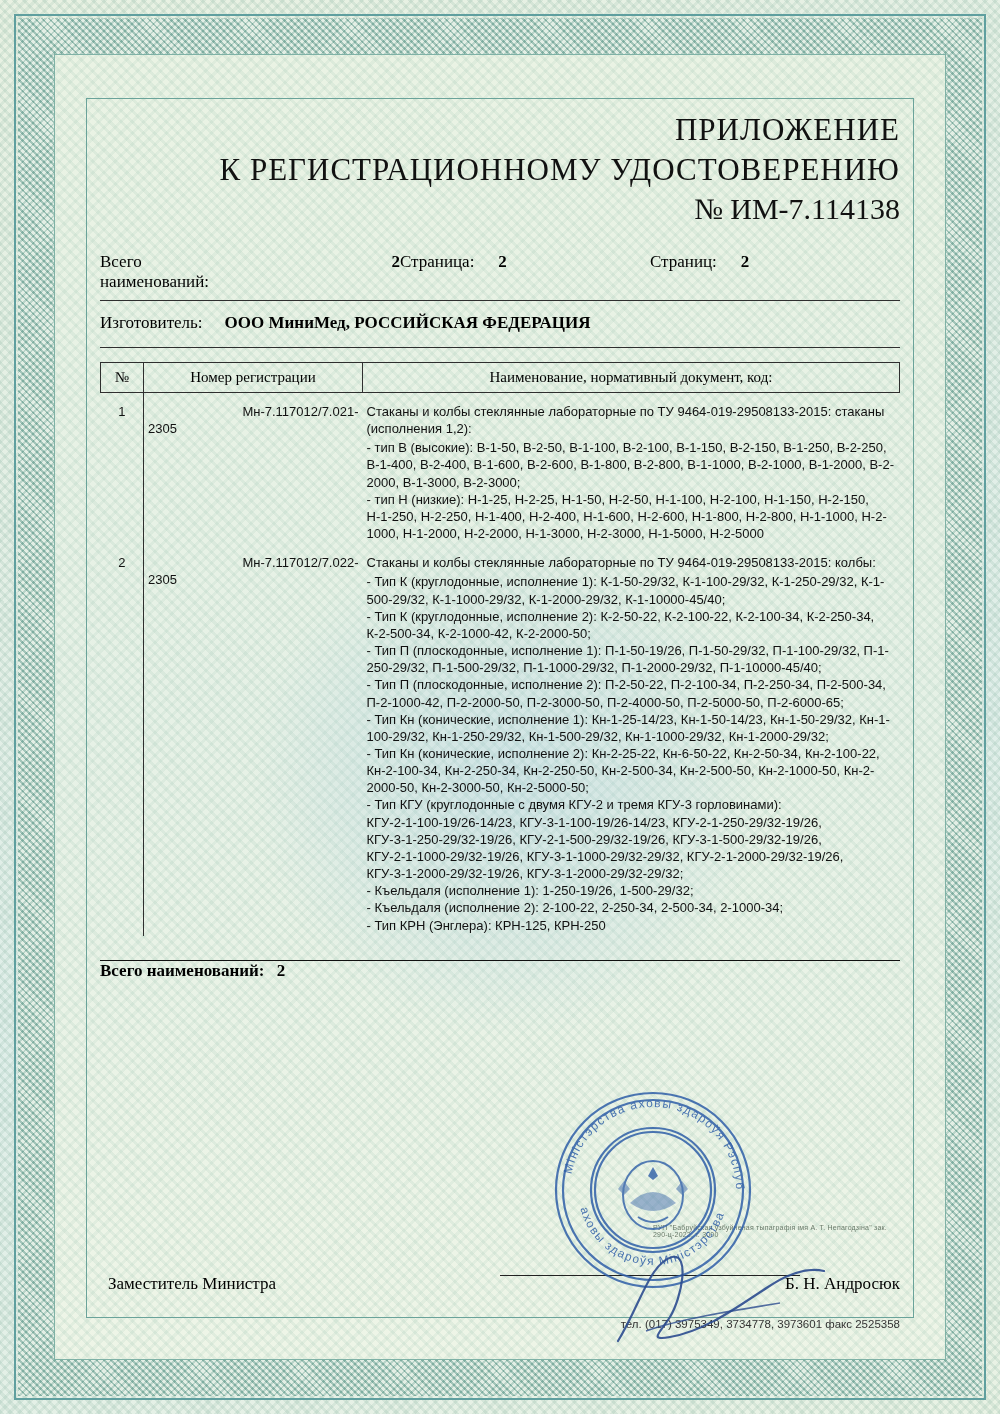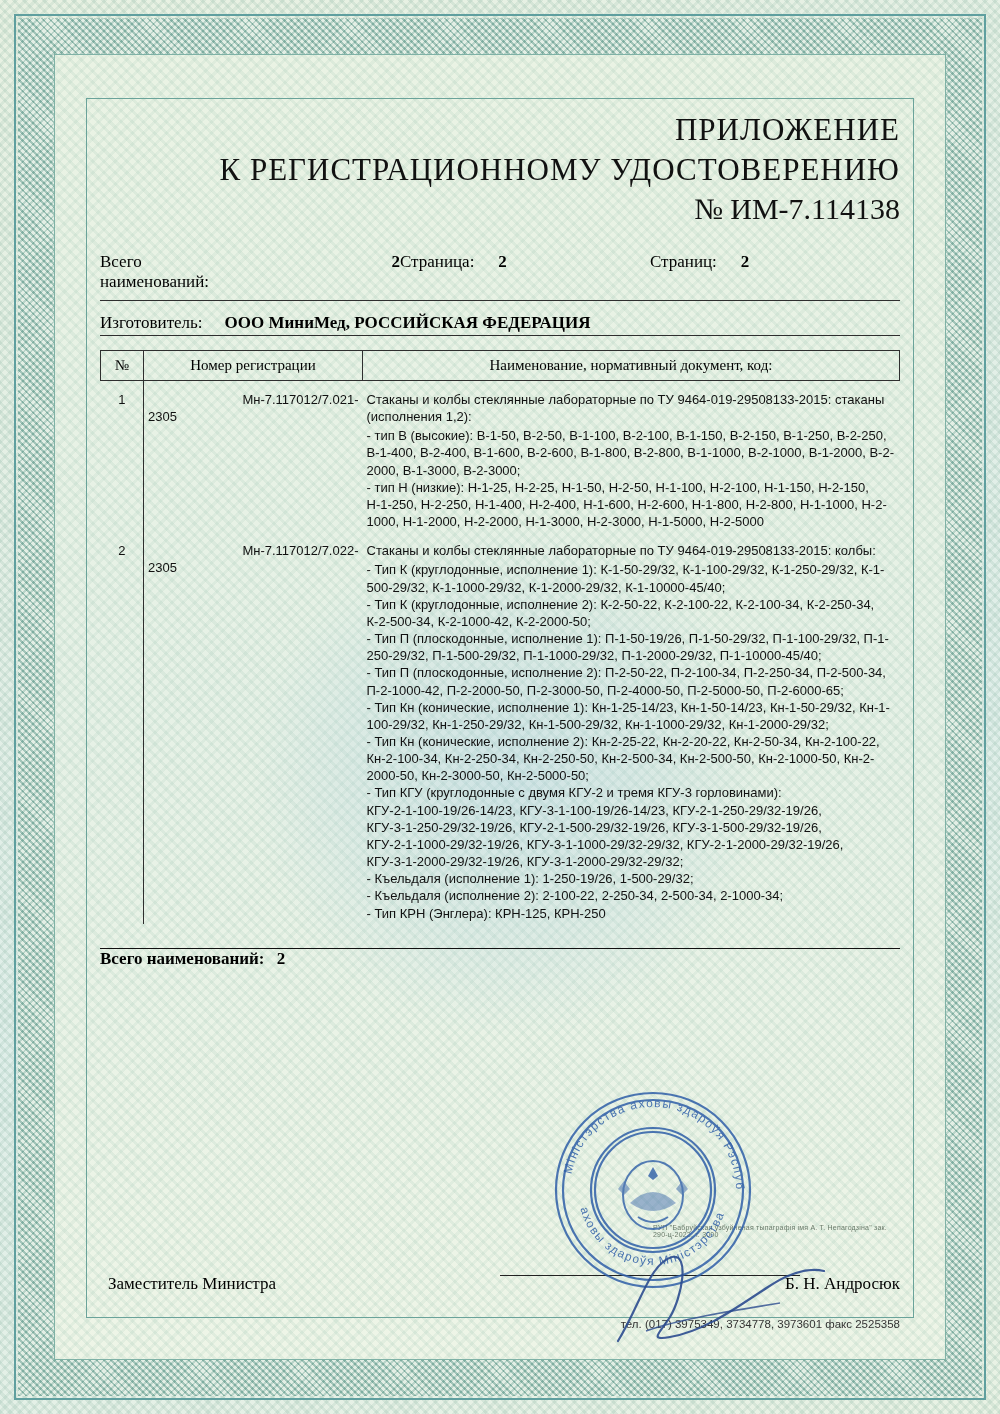--- a/index.html
+++ b/index.html
@@ -90,21 +90,21 @@
   .meta .c1 .val{margin-left:135px;}
   .meta .c2{width:250px;}
   .meta .c3{width:auto;}
   .meta .c2 .val,.meta .c3 .val{margin-left:14px;}
 
   .maker{
     margin-top:12px;
     display:flex;align-items:baseline;
     font-size:17px;
     border-bottom:1px solid #2f2f2f;
-    padding-bottom:2px;
+    padding-bottom:14px;
   }
   .maker .lbl{margin-right:22px;}
   .maker .val{font-weight:bold;font-size:17px;}
 
   table.items{
     margin-top:14px;
     width:100%;
     border-collapse:collapse;
     font-size:13.5px;
   }
@@ -241,21 +241,21 @@
             <span>Мн-7.117012/7.022-</span>
             <span class="reg-sub">2305</span>
           </td>
           <td class="c-name">
             <div class="nm-head">Стаканы и колбы стеклянные лабораторные по ТУ 9464-019-29508133-2015: колбы:</div>
             <p class="nm-line">- Тип К (круглодонные, исполнение 1): К-1-50-29/32, К-1-100-29/32, К-1-250-29/32, К-1-500-29/32, К-1-1000-29/32, К-1-2000-29/32, К-1-10000-45/40;</p>
             <p class="nm-line">- Тип К (круглодонные, исполнение 2): К-2-50-22, К-2-100-22, К-2-100-34, К-2-250-34, К-2-500-34, К-2-1000-42, К-2-2000-50;</p>
             <p class="nm-line">- Тип П (плоскодонные, исполнение 1): П-1-50-19/26, П-1-50-29/32, П-1-100-29/32, П-1-250-29/32, П-1-500-29/32, П-1-1000-29/32, П-1-2000-29/32, П-1-10000-45/40;</p>
             <p class="nm-line">- Тип П (плоскодонные, исполнение 2): П-2-50-22, П-2-100-34, П-2-250-34, П-2-500-34, П-2-1000-42, П-2-2000-50, П-2-3000-50, П-2-4000-50, П-2-5000-50, П-2-6000-65;</p>
             <p class="nm-line">- Тип Кн (конические, исполнение 1): Кн-1-25-14/23, Кн-1-50-14/23, Кн-1-50-29/32, Кн-1-100-29/32, Кн-1-250-29/32, Кн-1-500-29/32, Кн-1-1000-29/32, Кн-1-2000-29/32;</p>
-            <p class="nm-line">- Тип Кн (конические, исполнение 2): Кн-2-25-22, Кн-2-20-22, Кн-2-50-34, Кн-2-100-22, Кн-2-100-34, Кн-2-250-34, Кн-2-250-50, Кн-2-500-34, Кн-2-500-50, Кн-2-1000-50, Кн-2-2000-50, Кн-2-3000-50, Кн-2-5000-50;</p>
+            <p class="nm-line">- Тип Кн (конические, исполнение 2): Кн-2-25-22, Кн-6-50-22, Кн-2-50-34, Кн-2-100-22, Кн-2-100-34, Кн-2-250-34, Кн-2-250-50, Кн-2-500-34, Кн-2-500-50, Кн-2-1000-50, Кн-2-2000-50, Кн-2-3000-50, Кн-2-5000-50;</p>
             <p class="nm-line">- Тип КГУ (круглодонные с двумя КГУ-2 и тремя КГУ-3 горловинами):</p>
             <p class="nm-line">КГУ-2-1-100-19/26-14/23, КГУ-3-1-100-19/26-14/23, КГУ-2-1-250-29/32-19/26,</p>
             <p class="nm-line">КГУ-3-1-250-29/32-19/26, КГУ-2-1-500-29/32-19/26, КГУ-3-1-500-29/32-19/26,</p>
             <p class="nm-line">КГУ-2-1-1000-29/32-19/26, КГУ-3-1-1000-29/32-29/32, КГУ-2-1-2000-29/32-19/26,</p>
             <p class="nm-line">КГУ-3-1-2000-29/32-19/26, КГУ-3-1-2000-29/32-29/32;</p>
             <p class="nm-line">- Къельдаля (исполнение 1): 1-250-19/26, 1-500-29/32;</p>
             <p class="nm-line">- Къельдаля (исполнение 2): 2-100-22, 2-250-34, 2-500-34, 2-1000-34;</p>
             <p class="nm-line">- Тип КРН (Энглера): КРН-125, КРН-250</p>
           </td>
         </tr>

